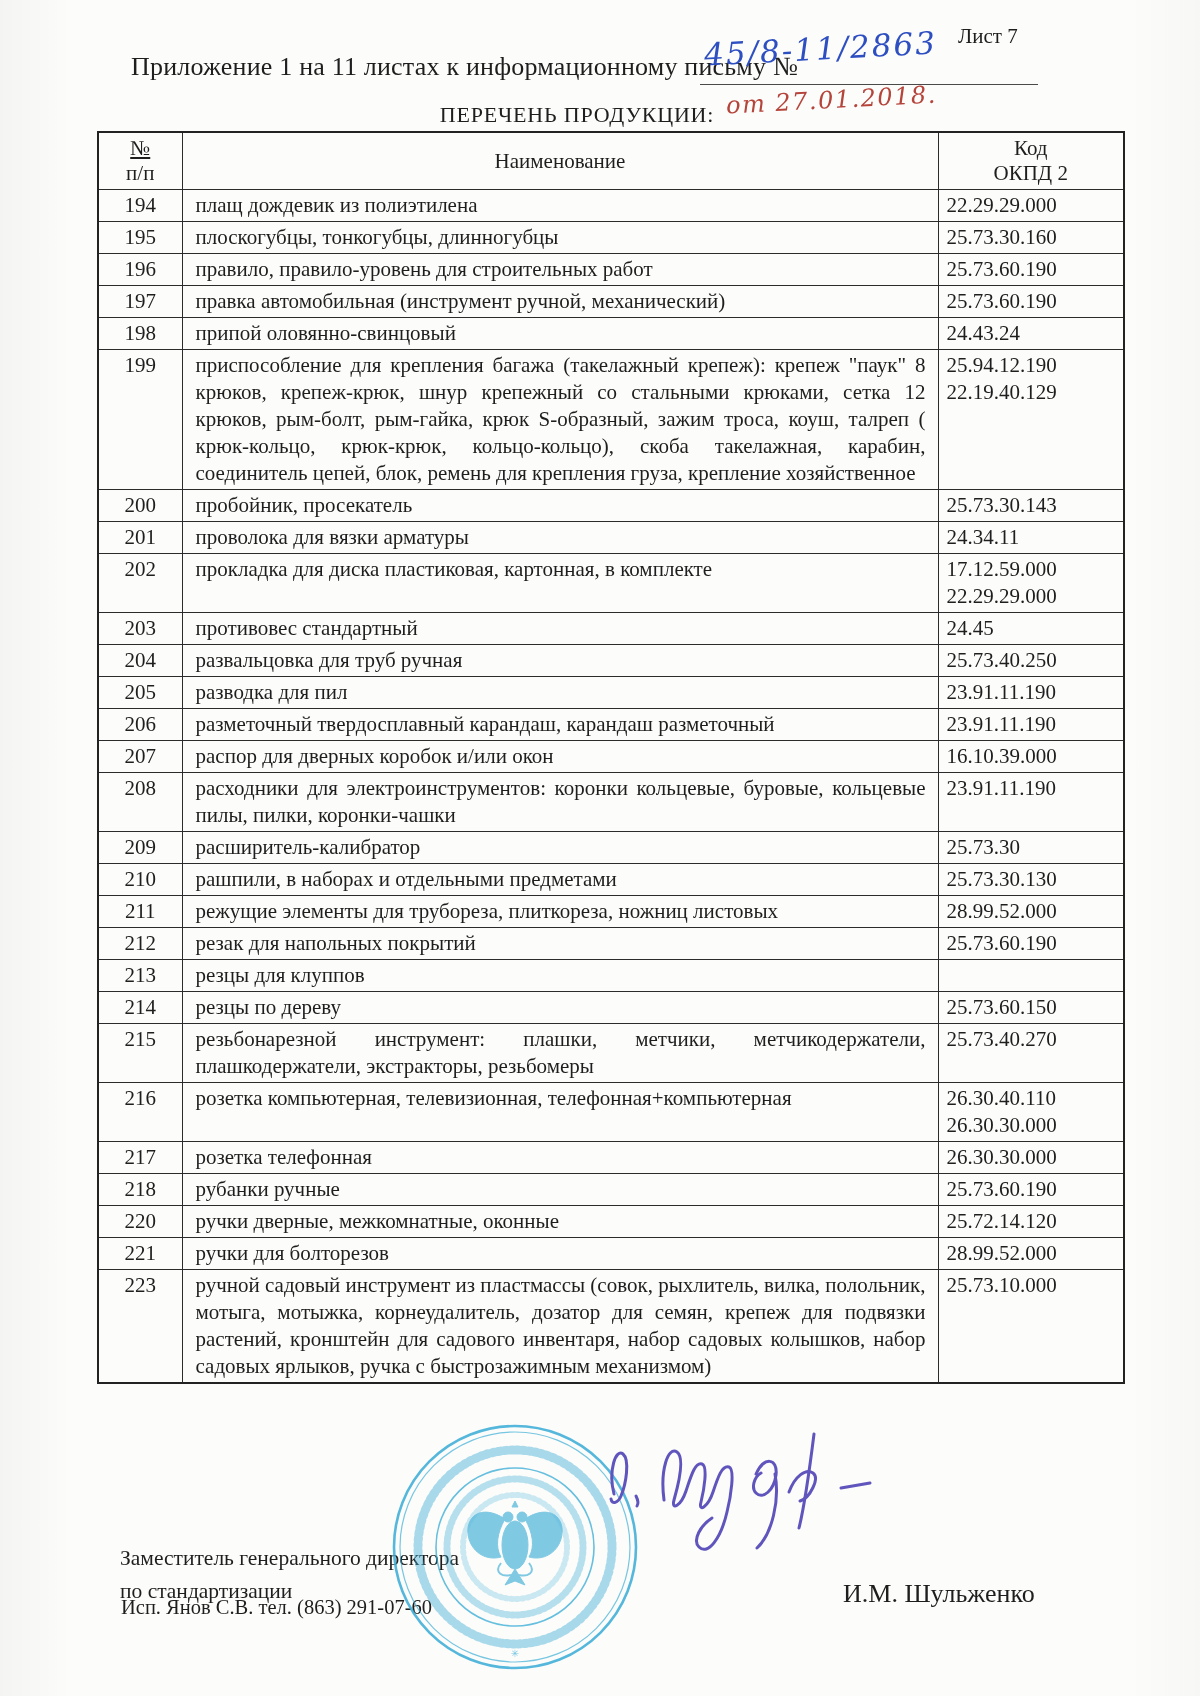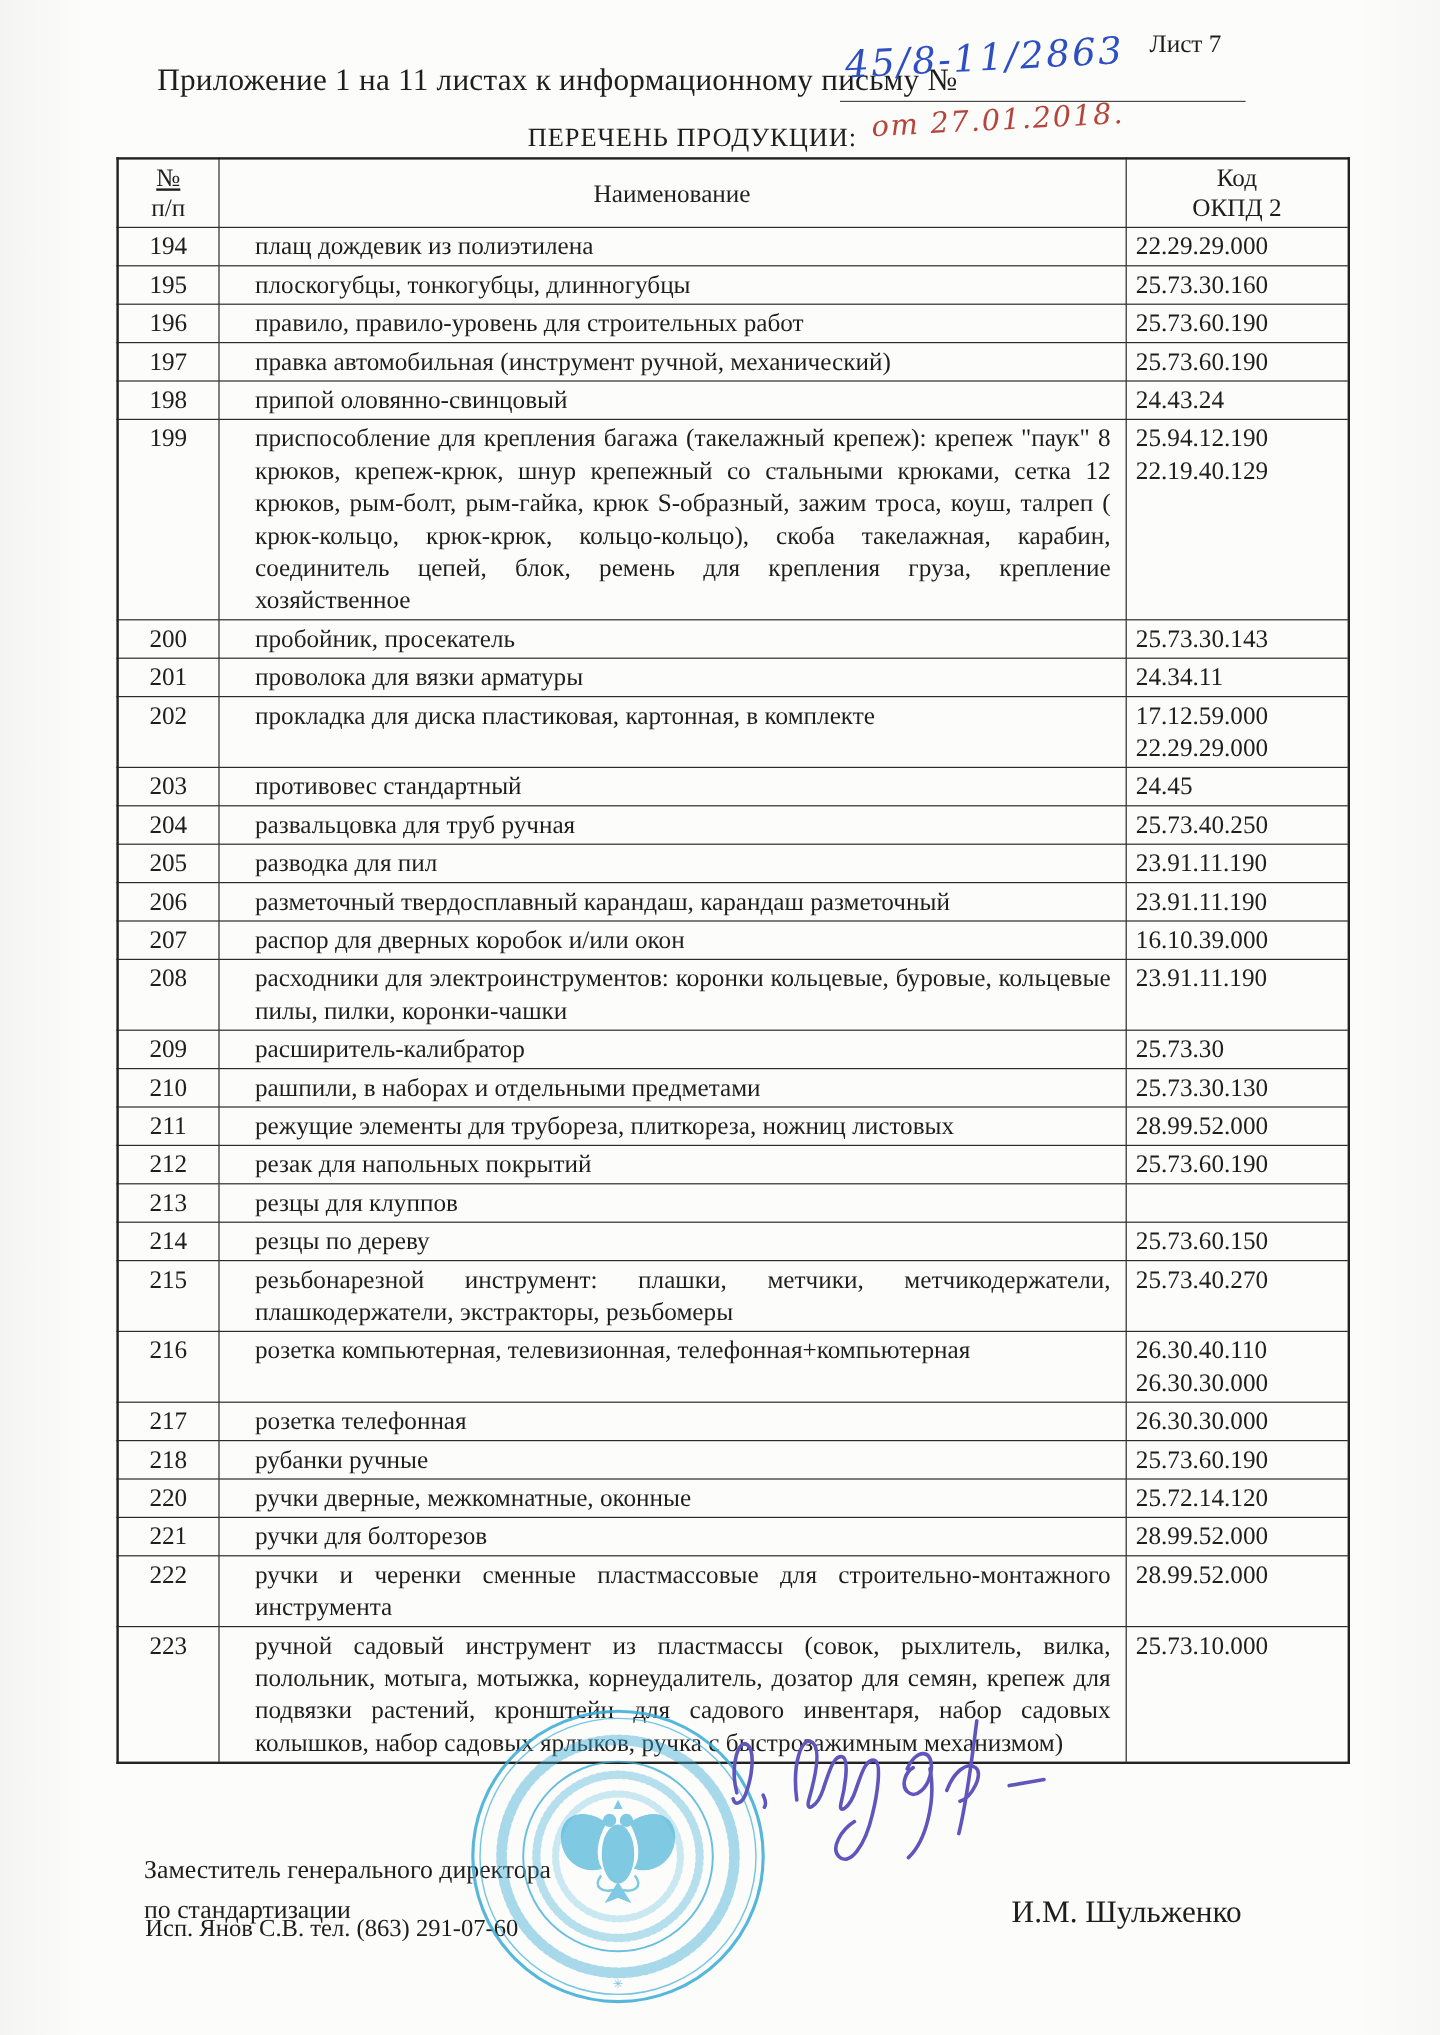--- a/index.html
+++ b/index.html
@@ -40,21 +40,21 @@
   .product-table col.c-code{width:186px;}
   .product-table th,.product-table td{
     border:1.6px solid #2b2b2b;
     font-size:21px;line-height:27px;font-weight:normal;
     padding:2px 8px;vertical-align:top;
   }
   .product-table{border:2.2px solid #222;}
   .product-table thead th{text-align:center;line-height:25px;padding:3px 4px;}
   .hdr-underline{text-decoration:underline;}
   td.cell-num{text-align:center;padding-top:2px;}
-  td.cell-name{text-align:justify;padding-left:30px;padding-right:12px;}
+  td.cell-name{text-align:justify;padding-left:13px;padding-right:12px;}
   td.cell-code{}
   .okpd-code{white-space:nowrap;}
   .footer-position{position:absolute;top:1506px;left:120px;font-size:21.5px;line-height:33px;margin-top:36px;}
   .signer-name{position:absolute;top:1546px;left:843px;font-size:26px;margin-top:33px;}
   .executor-line{position:absolute;top:1596px;left:121px;font-size:20.5px;}
   .stamp-wrap{position:absolute;top:1422px;left:390px;width:250px;height:250px;opacity:.85;}
   .signature-wrap{position:absolute;top:1408px;left:598px;width:310px;height:148px;}
 </style>
 </head>
 <body>
@@ -273,27 +273,20 @@
         </td>
       </tr>
       <tr>
         <td class="cell-num">221</td>
         <td class="cell-name">ручки для болторезов</td>
         <td class="cell-code">
           <div class="okpd-code">28.99.52.000</div>
         </td>
       </tr>
       <tr>
-        <td class="cell-num">222</td>
-        <td class="cell-name">ручки и черенки сменные пластмассовые для строительно-монтажного инструмента</td>
-        <td class="cell-code">
-          <div class="okpd-code">28.99.52.000</div>
-        </td>
-      </tr>
-      <tr>
         <td class="cell-num">223</td>
         <td class="cell-name">ручной садовый инструмент из пластмассы (совок, рыхлитель, вилка, полольник, мотыга, мотыжка, корнеудалитель, дозатор для семян, крепеж для подвязки растений, кронштейн для садового инвентаря, набор садовых колышков, набор садовых ярлыков, ручка с быстрозажимным механизмом)</td>
         <td class="cell-code">
           <div class="okpd-code">25.73.10.000</div>
         </td>
       </tr>
     </tbody>
 </table>
 
 <div class="footer-position">

